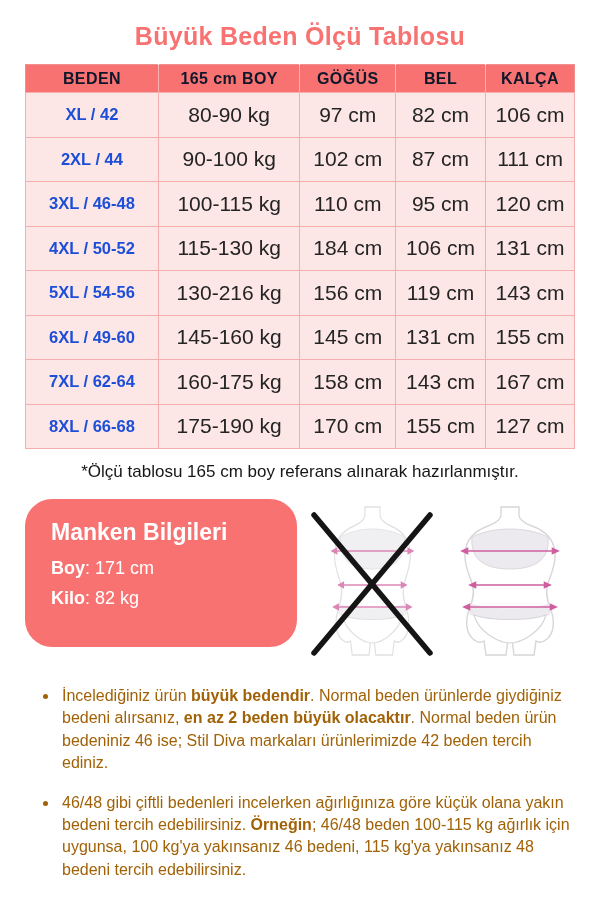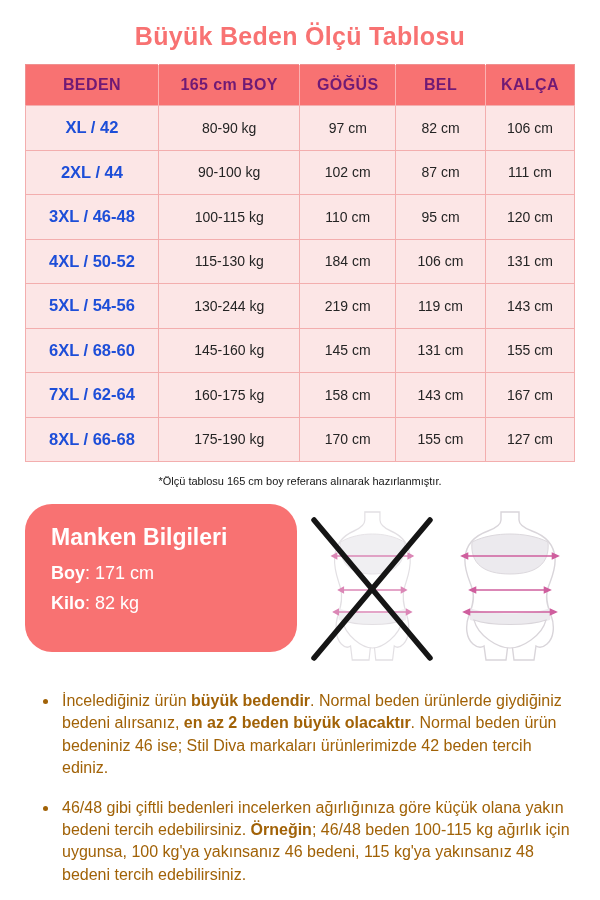--- a/index.html
+++ b/index.html
@@ -24,35 +24,35 @@
   table.size-table{
     width:550px;border-collapse:collapse;
     border:1.5px solid #ef9090;table-layout:fixed;
   }
   .size-table col.c1{width:24.2%;}
   .size-table col.c2{width:25.8%;}
   .size-table col.c3{width:17.4%;}
   .size-table col.c4{width:16.4%;}
   .size-table col.c5{width:16.2%;}
   .size-table th{
-    background:var(--accent);color:#701a75;
-    font-size:16px;font-weight:700;height:41px;
+    background:var(--accent);color:#0f172a;
+    font-size:16px;font-weight:700;height:28px;
     border-left:1px solid rgba(255,255,255,.45);
     letter-spacing:.4px;
   }
   .size-table th:first-child{border-left:none;}
   .size-table td{
     background:var(--row-bg);text-align:center;height:44.5px;
-    font-size:14px;color:#242424;
+    font-size:21px;color:#242424;
     border:1px solid var(--grid);
   }
   .size-table td.size{font-weight:700;color:#1d4ed8;font-size:16.5px;}
   .footnote{
     margin:13px 0 0;text-align:center;
-    font-size:11px;color:#161616;
+    font-size:17px;color:#161616;
   }
   .info-row{
     display:flex;align-items:flex-start;gap:10px;margin-top:17px;
   }
   .model-box{
     background:var(--accent);color:#fff;border-radius:27px;
     width:272px;min-height:148px;padding:18px 26px 18px;flex:none;
   }
   .model-title{font-size:23px;font-weight:700;margin:2px 0 10px;}
   .model-field{font-size:18px;margin:6px 0;line-height:1.35;}
@@ -116,27 +116,27 @@
         </tr>
         <tr>
           <td class="size">4XL / 50-52</td>
           <td>115-130 kg</td>
           <td>184 cm</td>
           <td>106 cm</td>
           <td>131 cm</td>
         </tr>
         <tr>
           <td class="size">5XL / 54-56</td>
-          <td>130-244 kg</td>
-          <td>219 cm</td>
+          <td>130-216 kg</td>
+          <td>156 cm</td>
           <td>119 cm</td>
           <td>143 cm</td>
         </tr>
         <tr>
-          <td class="size">6XL / 68-60</td>
+          <td class="size">6XL / 49-60</td>
           <td>145-160 kg</td>
           <td>145 cm</td>
           <td>131 cm</td>
           <td>155 cm</td>
         </tr>
         <tr>
           <td class="size">7XL / 62-64</td>
           <td>160-175 kg</td>
           <td>158 cm</td>
           <td>143 cm</td>

